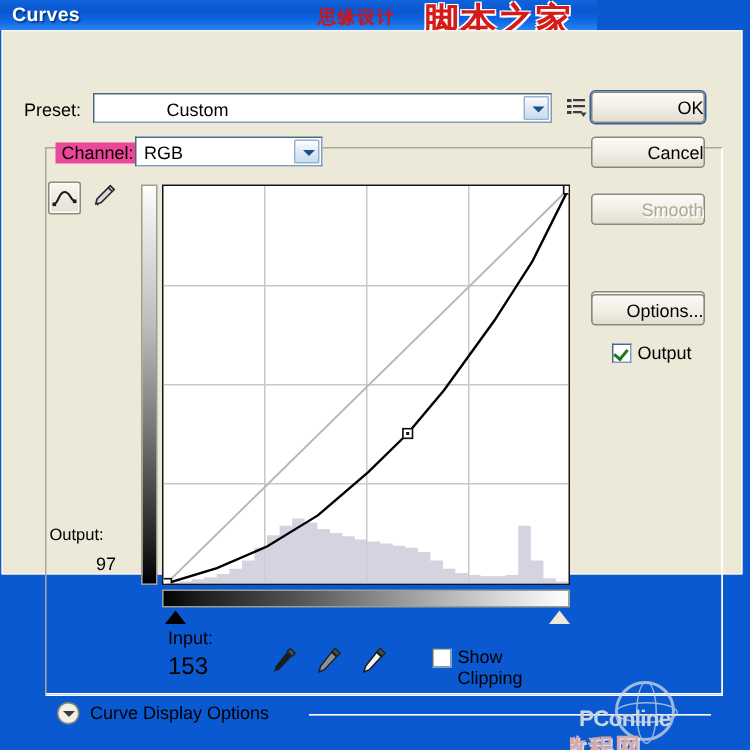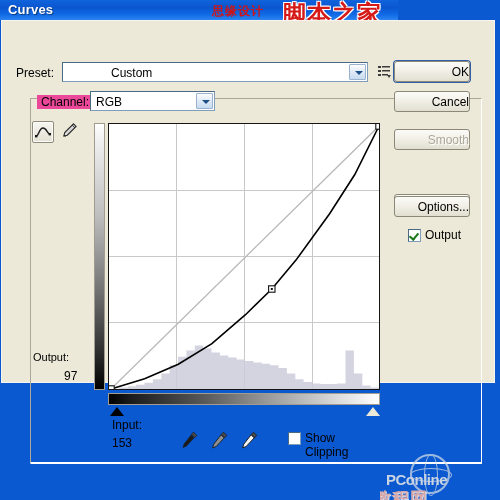--- a/index.html
+++ b/index.html
@@ -127,21 +127,21 @@
   }
   #white-marker::after {
     content:""; position:absolute; left:-7px; top:0px; width:0; height:0;
     border-left:7px solid transparent; border-right:7px solid transparent;
     border-bottom:9px solid #ece9d8;
   }
   
   #output-label { position:absolute; left:31px; top:330px; font-size:11px;text-align:center; }
   #output-value { position:absolute; left:31px; top:348px; font-size:12px;margin-left:31px; }
   #input-label  { position:absolute; left:110px; top:397px; font-size:12px; }
-  #input-value  { position:absolute; left:110px; top:415px; font-size:12px; }
+  #input-value  { position:absolute; left:110px; top:415px; font-size:16px; }
   
   .dropper { position:absolute; top:408px; width:22px; height:22px; }
   #dropper-black { left:176px; }
   #dropper-gray  { left:206px; }
   #dropper-white { left:236px; }
   
   #show-clipping-row { position:absolute; left:286px; top:411px; height:16px; }
   .cbox {
     position:absolute; left:0; top:0; width:13px; height:13px;
     background:#fff; border:1px solid #7f9db9; border-top-color:#4a6984;
@@ -323,20 +323,25 @@
         <path d="M15.5 3.2 l3.3 3.3 -2.1 2.1 -3.3 -3.3 z" fill="#4a4a4a" stroke="#1c1c1c" stroke-width=".8"></path>
         <path d="M13.1 5.8 l3.1 3.1 -8.0 8.6 -3.6 1.4 1.2 -3.8 z" fill="#f4f4f4" stroke="#1c1c1c" stroke-width="1"></path>
       </svg>
     </div>
 
     <div id="show-clipping-row">
       <span class="cbox" id="show-clipping-box"></span>
       <span class="cl">Show Clipping</span>
     </div>
 
+    <div id="cdo-row">
+      <span id="cdo-toggle"></span>
+      <span id="cdo-label" class="lbl">Curve Display Options</span>
+      <span id="cdo-rule"></span>
+    </div>
 
     <div class="btn primary" id="btn-ok">OK</div>
     <div class="btn" id="btn-cancel">Cancel</div>
     <div class="btn disabled" id="btn-smooth">Smooth</div>
     <div class="btn" id="btn-auto">Auto</div>
     <div class="btn" id="btn-options">Options...</div>
 
     <div id="preview-row">
       <span class="cbox checked" id="preview-box"></span>
       <span class="cl">Output</span>

